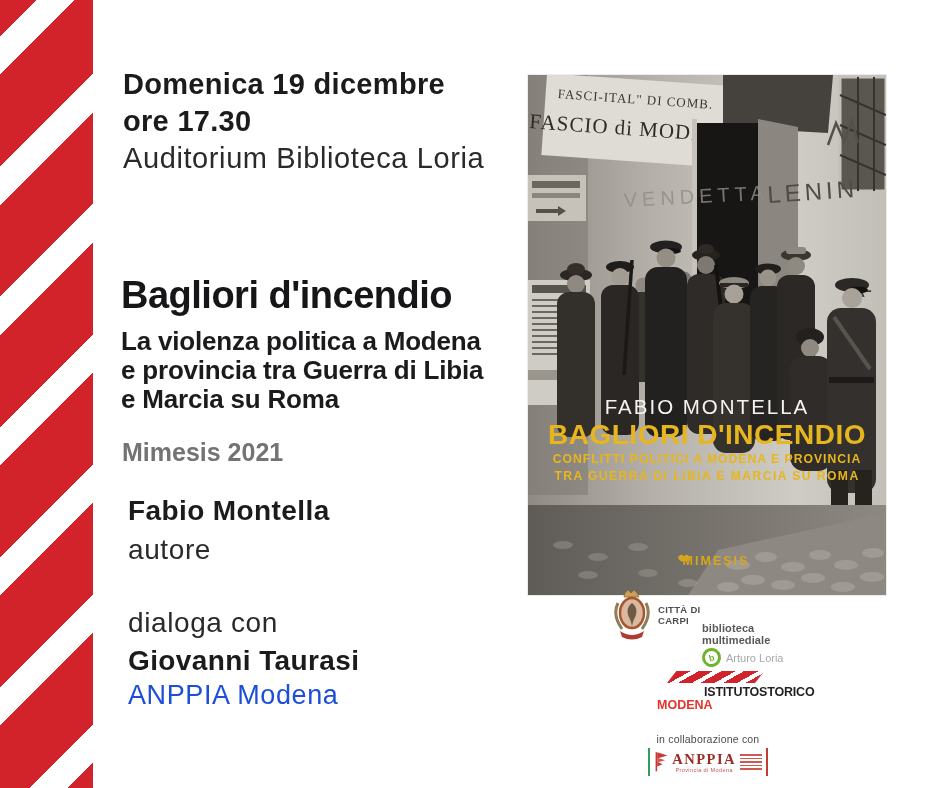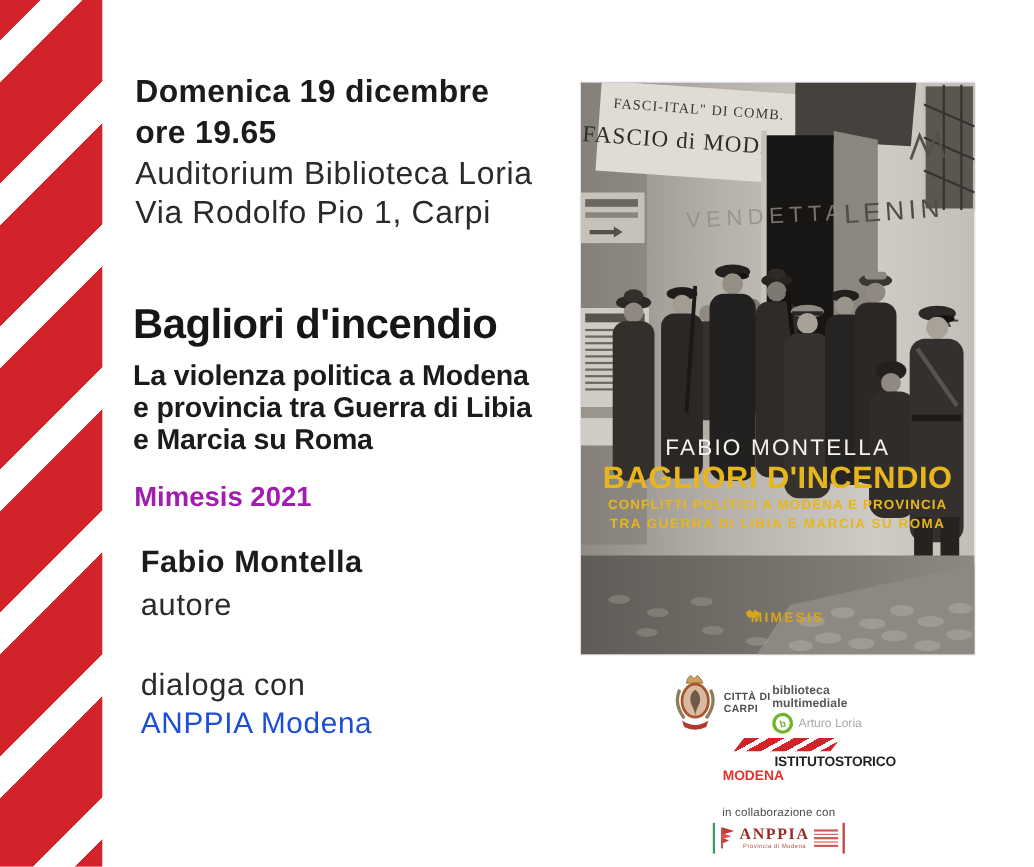--- a/index.html
+++ b/index.html
@@ -14,37 +14,37 @@
   }
   
   .event-block{position:absolute;left:123px;top:66px;}
   .event-line-bold{font-size:29px;font-weight:700;line-height:37px;letter-spacing:.3px;color:#1b1b1d;}
   .event-line{font-size:29px;font-weight:400;line-height:36px;letter-spacing:.6px;color:#2a2a2c;}
 
   .title-block{position:absolute;left:121px;top:274px;width:420px;}
   .book-title{font-size:38px;font-weight:800;letter-spacing:-.5px;color:#161618;margin:0;}
   .book-subtitle{font-size:26px;font-weight:700;line-height:29px;letter-spacing:-.2px;color:#1b1b1d;margin-top:10px;}
 
-  .mimesis-line{position:absolute;left:122px;top:438px;font-size:25px;font-weight:800;color:#a21caf;}
+  .mimesis-line{position:absolute;left:122px;top:438px;font-size:25px;font-weight:800;color:#737373;}
 
   .author-block{position:absolute;left:128px;top:494px;}
   .name-bold{font-size:28px;font-weight:800;letter-spacing:.4px;color:#1b1b1d;line-height:34px;}
   .name-reg{font-size:28px;font-weight:400;letter-spacing:.6px;color:#2a2a2c;line-height:34px;margin-top:5px;}
 
   .dialog-block{position:absolute;left:128px;top:606px;}
   .dialog-intro{font-size:28px;font-weight:400;letter-spacing:.6px;color:#2a2a2c;line-height:34px;}
   .dialog-name{font-size:28px;font-weight:800;letter-spacing:.4px;color:#1b1b1d;line-height:34px;margin-top:4px;}
   .dialog-aff{font-size:27px;font-weight:400;letter-spacing:.6px;color:#1d4ed8;line-height:33px;margin-top:1px;}
 
   
   .book-cover{position:absolute;left:528px;top:75px;width:358px;height:520px;box-shadow:0 0 0 1px rgba(0,0,0,.08);}
   .book-cover svg{display:block;}
 
   
-  .logo-carpi{position:absolute;left:611px;top:613px;display:flex;gap:5px;justify-content:space-between;}
+  .logo-carpi{position:absolute;left:611px;top:589px;display:flex;gap:5px;justify-content:space-between;}
   .carpi-text{font-size:9.5px;font-weight:700;color:#4e4e50;line-height:11px;letter-spacing:.3px;margin-top:15px;}
   .logo-biblioteca{position:absolute;left:686px;top:622px;width:130px;}
   .bibl-line1{font-size:11px;font-weight:700;color:#57585a;letter-spacing:.1px;padding-left:16px;}
   .bibl-row{display:flex;align-items:center;margin-top:2px;margin-left:16px;}
   .bibl-ring{width:13px;height:13px;border:3px solid #6fb52c;border-radius:50%;display:flex;align-items:center;justify-content:center;
     font-size:9px;font-weight:700;color:#6fb52c;transform:rotate(-15deg);}
   .bibl-line2{font-size:11px;font-weight:400;color:#a6a8ab;margin-left:5px;}
 
   .logo-istituto{position:absolute;left:657px;top:671px;width:110px;}
   .ist-band{width:88px;height:12px;margin-left:10px;
@@ -64,43 +64,43 @@
   .anp-lines{display:flex;flex-direction:column;justify-content:center;gap:2px;}
   .anp-lines span{display:block;width:22px;height:1.6px;background:#cf5a52;}
 </style>
 </head>
 <body>
 
 <div class="stripe-band"></div>
 
 <div class="event-block">
   <div class="event-line-bold">Domenica 19 dicembre</div>
-  <div class="event-line-bold">ore 19.65</div>
+  <div class="event-line-bold">ore 17.30</div>
   <div class="event-line">Auditorium Biblioteca Loria</div>
-  <div class="event-line">Via Rodolfo Pio 1, Carpi</div>
 </div>
 
 <div class="title-block">
   <h1 class="book-title">Bagliori d'incendio</h1>
   <div class="book-subtitle">
     <div>La violenza politica a Modena</div>
     <div>e provincia tra Guerra di Libia</div>
     <div>e Marcia su Roma</div>
   </div>
 </div>
 
 <div class="mimesis-line">Mimesis 2021</div>
 
 <div class="author-block">
   <div class="name-bold">Fabio Montella</div>
   <div class="name-reg">autore</div>
 </div>
 
 <div class="dialog-block">
   <div class="dialog-intro">dialoga con</div>
+  <div class="dialog-name">Giovanni Taurasi</div>
   <div class="dialog-aff">ANPPIA Modena</div>
 </div>
 
 <div class="book-cover">
   <svg width="358" height="520" viewBox="0 0 358 520" xmlns="http://www.w3.org/2000/svg">
     <defs>
       <linearGradient id="wallGrad" x1="0" y1="0" x2="1" y2="0">
         <stop offset="0" stop-color="#8f8a83"></stop>
         <stop offset="0.35" stop-color="#b5b1aa"></stop>
         <stop offset="0.75" stop-color="#cfccc6"></stop>

